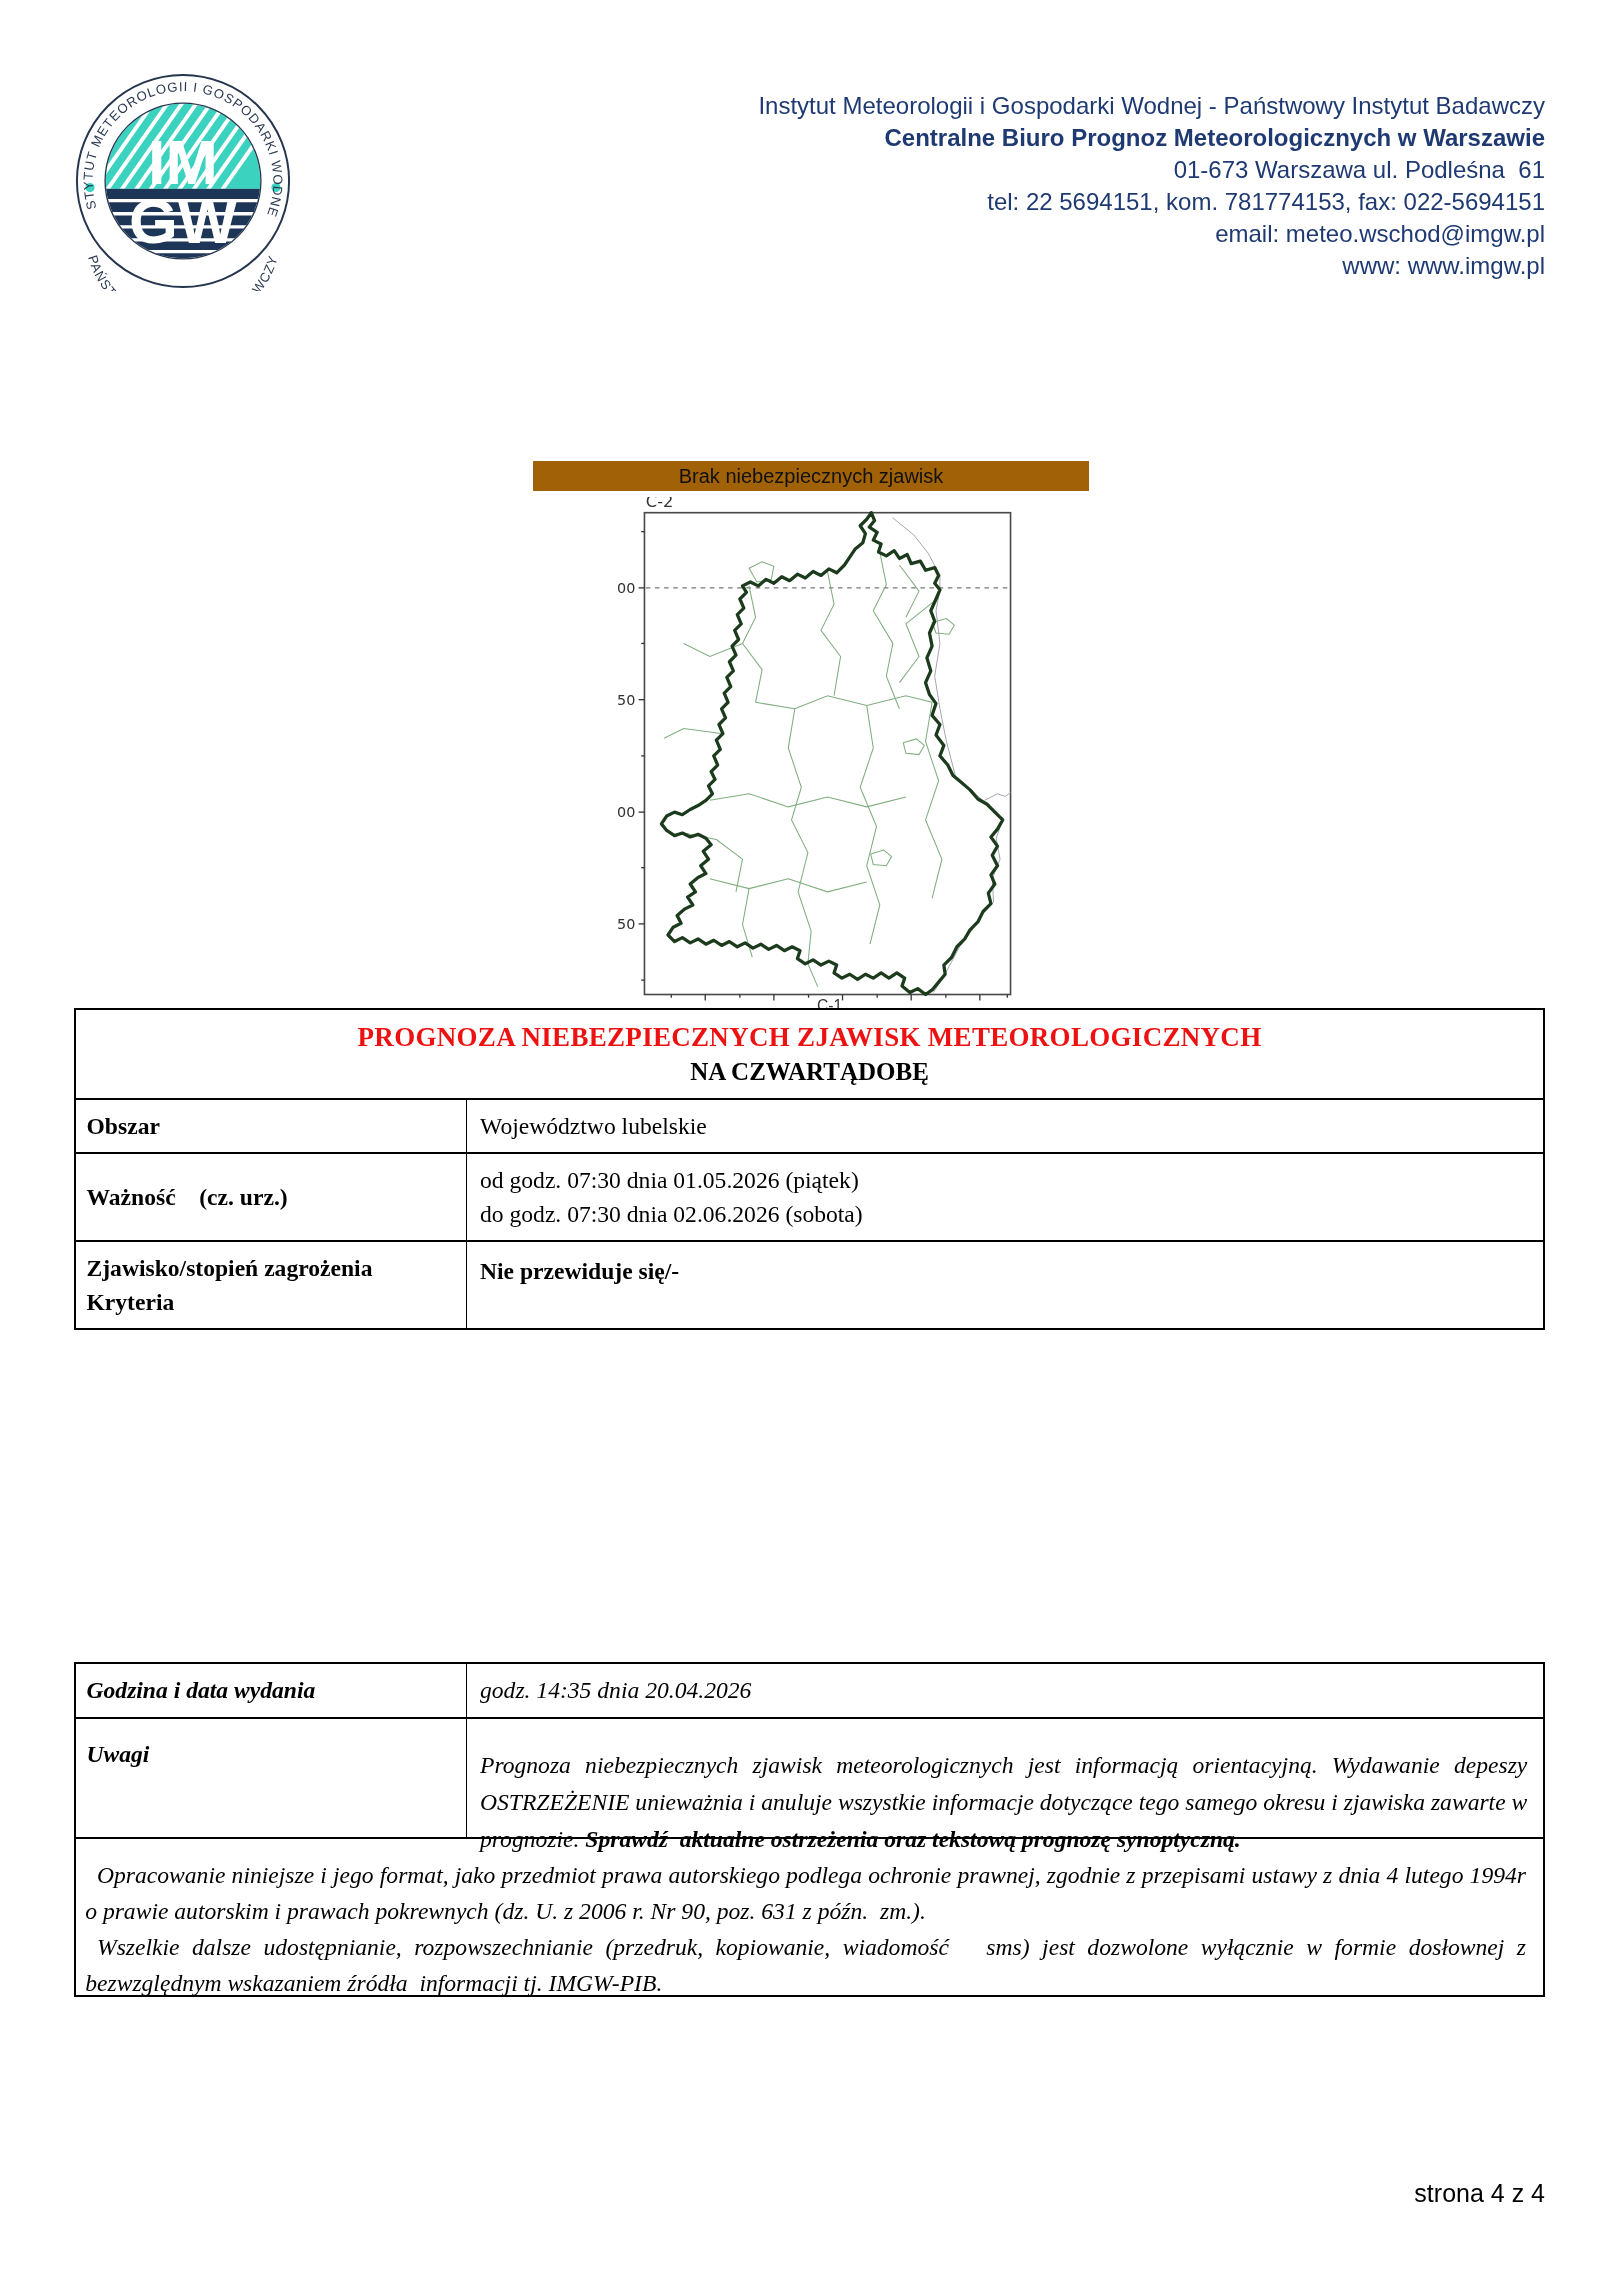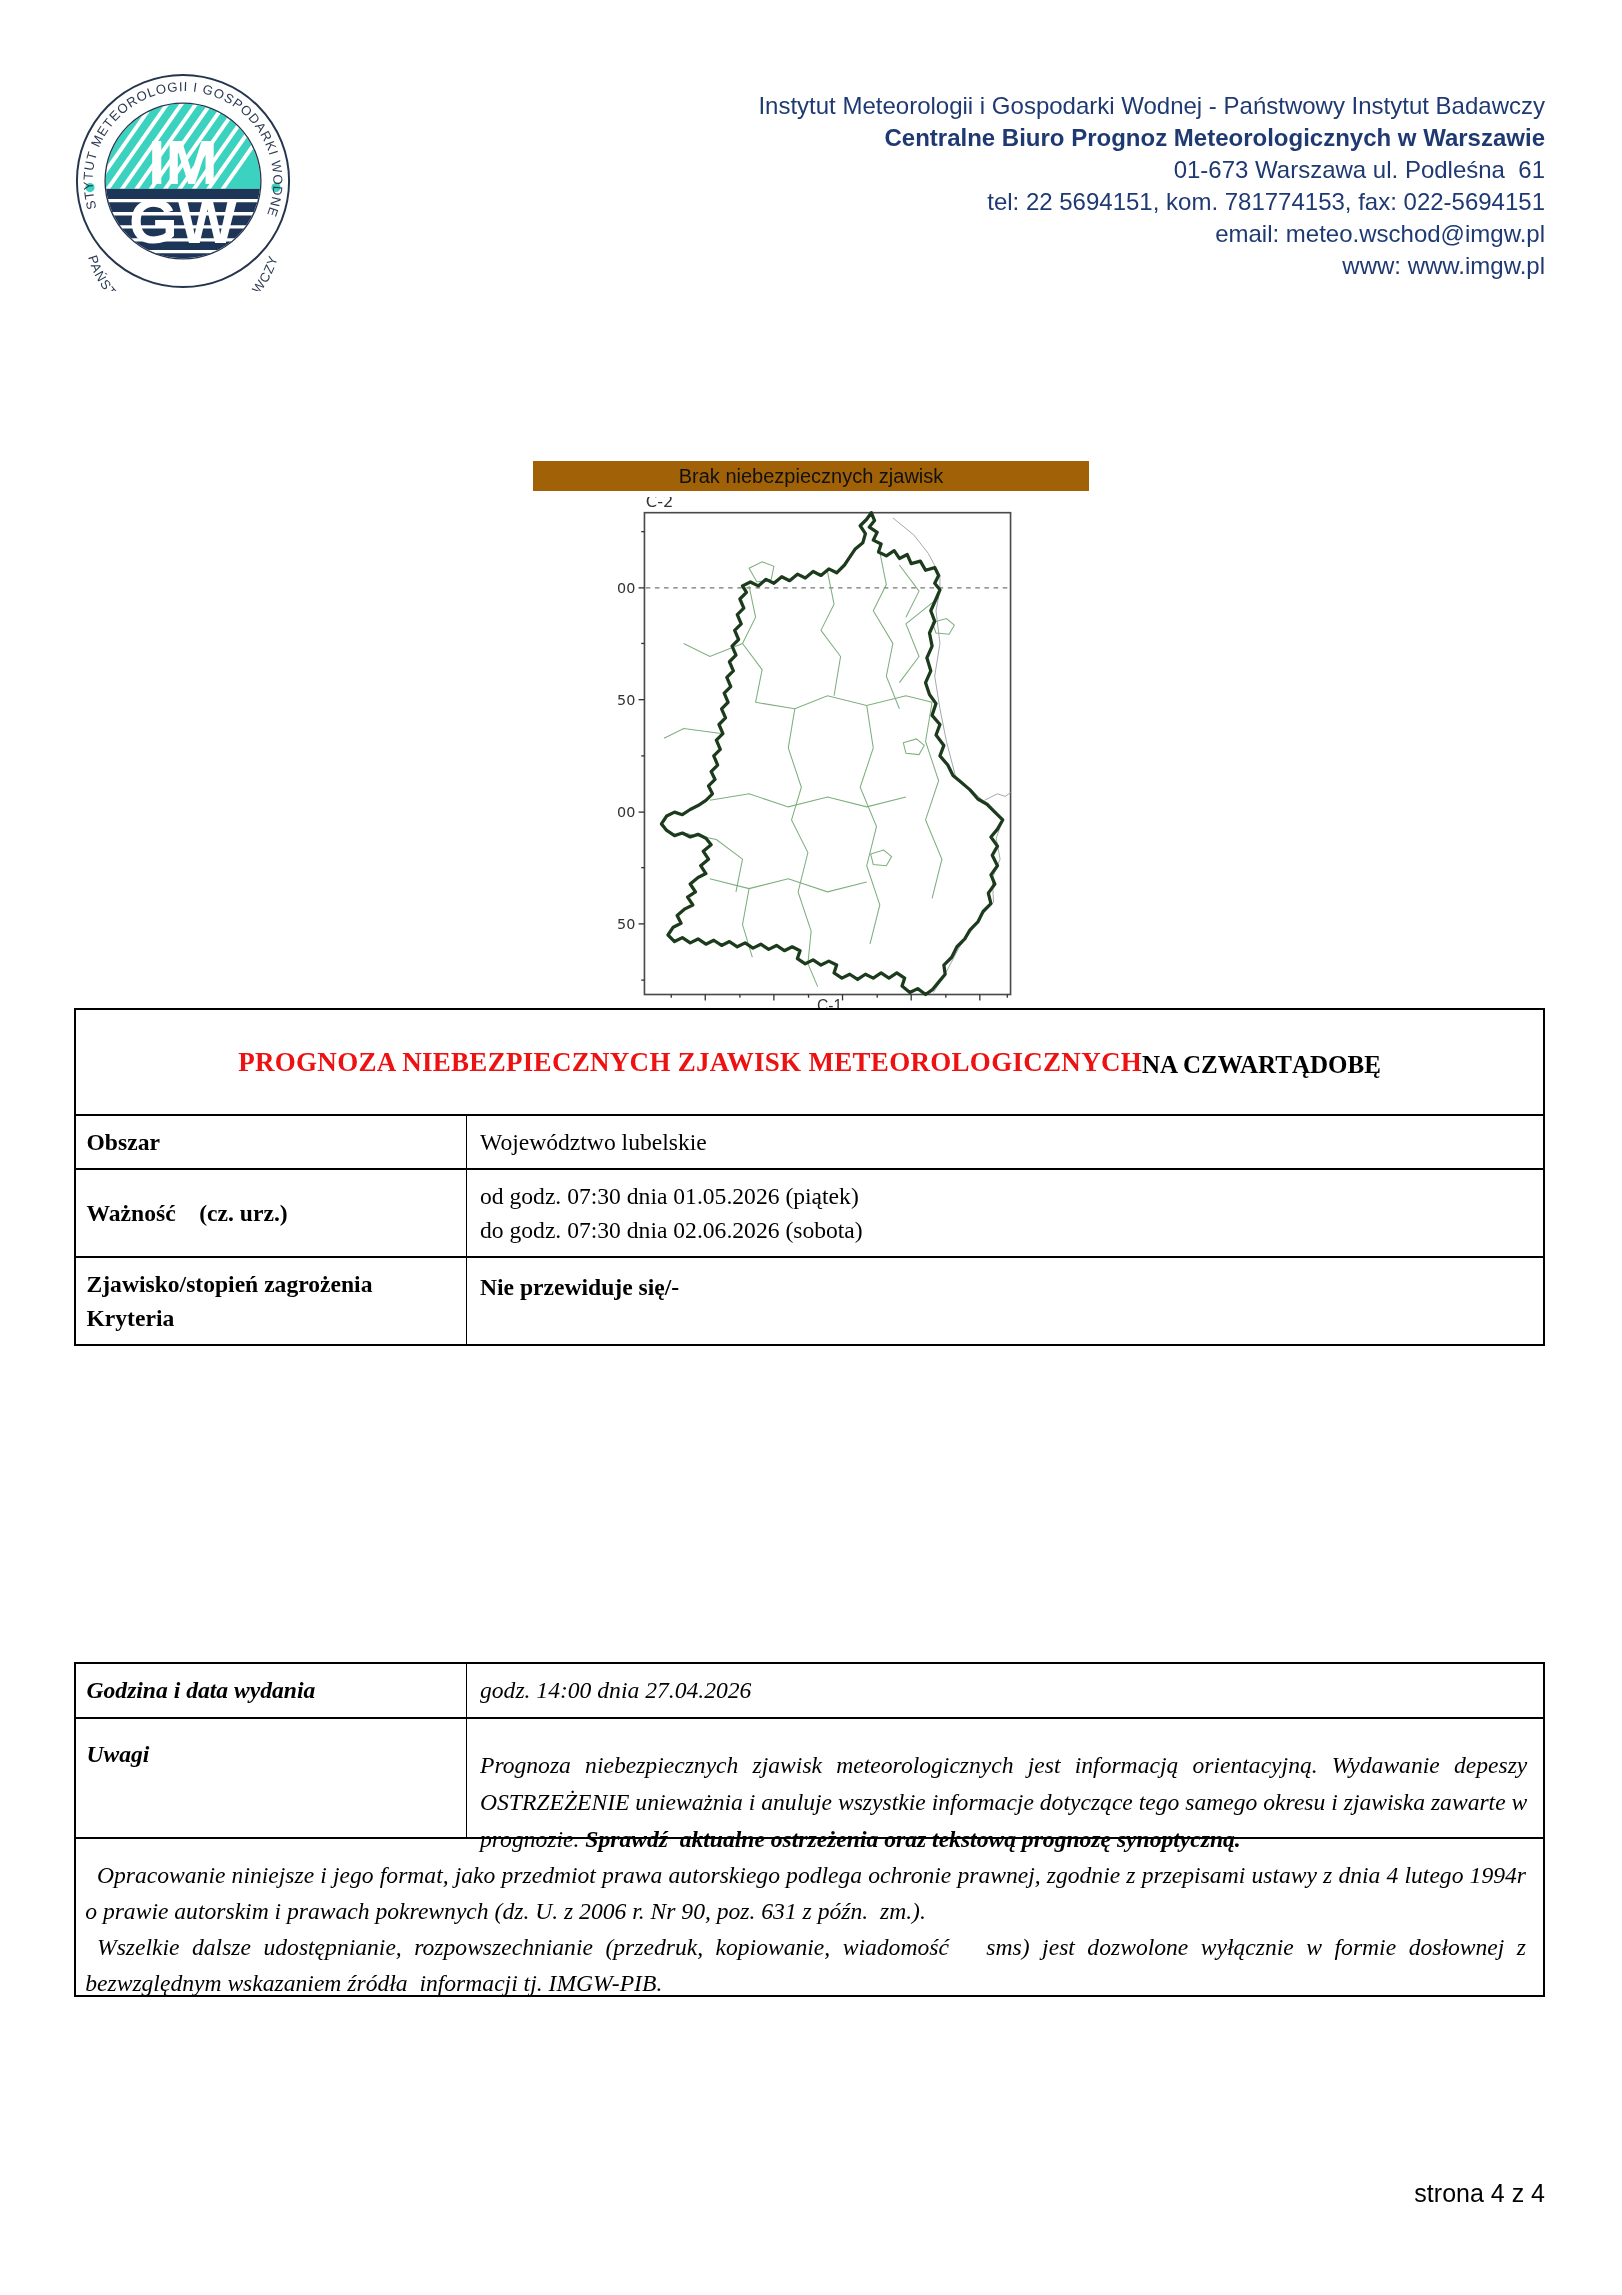--- a/index.html
+++ b/index.html
@@ -25,21 +25,21 @@
   
   .tbl{position:absolute;left:74px;width:1471px;background:#fff;border:2px solid #000;
        box-sizing:border-box;z-index:2;font-size:23.6px;}
   .t1{top:1008px;}
   .t2{top:1662px;font-style:italic;}
   .row{display:flex;border-top:2px solid #000;box-sizing:border-box;}
   .row:first-child{border-top:none;}
   .lab{width:391px;flex:0 0 391px;border-right:1.3px solid #000;box-sizing:border-box;
        font-weight:bold;padding-left:10.5px;display:flex;flex-direction:column;justify-content:center;}
   .val{flex:1;padding-left:13px;padding-right:15.7px;display:flex;flex-direction:column;justify-content:center;box-sizing:border-box;}
-  .titlecell{height:104px;display:flex;flex-direction:row;align-items:center;justify-content:center;text-align:center;}
+  .titlecell{height:88px;display:flex;flex-direction:column;justify-content:center;text-align:center;}
   .titlered{color:#ee1111;font-weight:bold;font-size:27px;letter-spacing:0.3px;}
   .titleblack{font-weight:bold;font-size:25px;margin-top:5.2px;}
   .h85{height:54px;}  .h135{height:88px;}
   .h84{height:53px;}  .h235{height:120px;} .h241{height:158px;}
   .vline{line-height:34px;}
   .uwagi-text{display:block;text-align:justify;line-height:37px;padding-top:2.6px;}
   .uwagi-top{justify-content:flex-start;padding-top:25px;}
   .legal{padding:18.3px 17px 0 9.2px;line-height:36px;text-align:justify;}
   .legal p{margin:0;text-indent:11.8px;}
   
@@ -215,21 +215,21 @@
         <div class="vline">Zjawisko/stopień zagrożenia</div>
         <div class="vline">Kryteria</div>
       </div>
       <div class="val" style="font-weight:bold;justify-content:flex-start;padding-top:15.7px;">Nie przewiduje się/-</div>
     </div>
   </div>
 
   <div class="tbl t2">
     <div class="row h84">
       <div class="lab">Godzina i data wydania</div>
-      <div class="val">godz. 14:00 dnia 27.04.2026</div>
+      <div class="val">godz. 14:35 dnia 20.04.2026</div>
     </div>
     <div class="row h235">
       <div class="lab uwagi-top" style="justify-content:flex-start;padding-top:22px;">Uwagi</div>
       <div class="val uwagi-top">
         <span class="uwagi-text">
           <span>Prognoza niebezpiecznych zjawisk meteorologicznych jest informacją orientacyjną. Wydawanie depeszy OSTRZEŻENIE unieważnia i anuluje wszystkie informacje dotyczące tego samego okresu i zjawiska zawarte w prognozie. </span><b>Sprawdź&nbsp; aktualne ostrzeżenia oraz tekstową prognozę synoptyczną.</b>
         </span>
       </div>
     </div>
     <div class="row h241">

